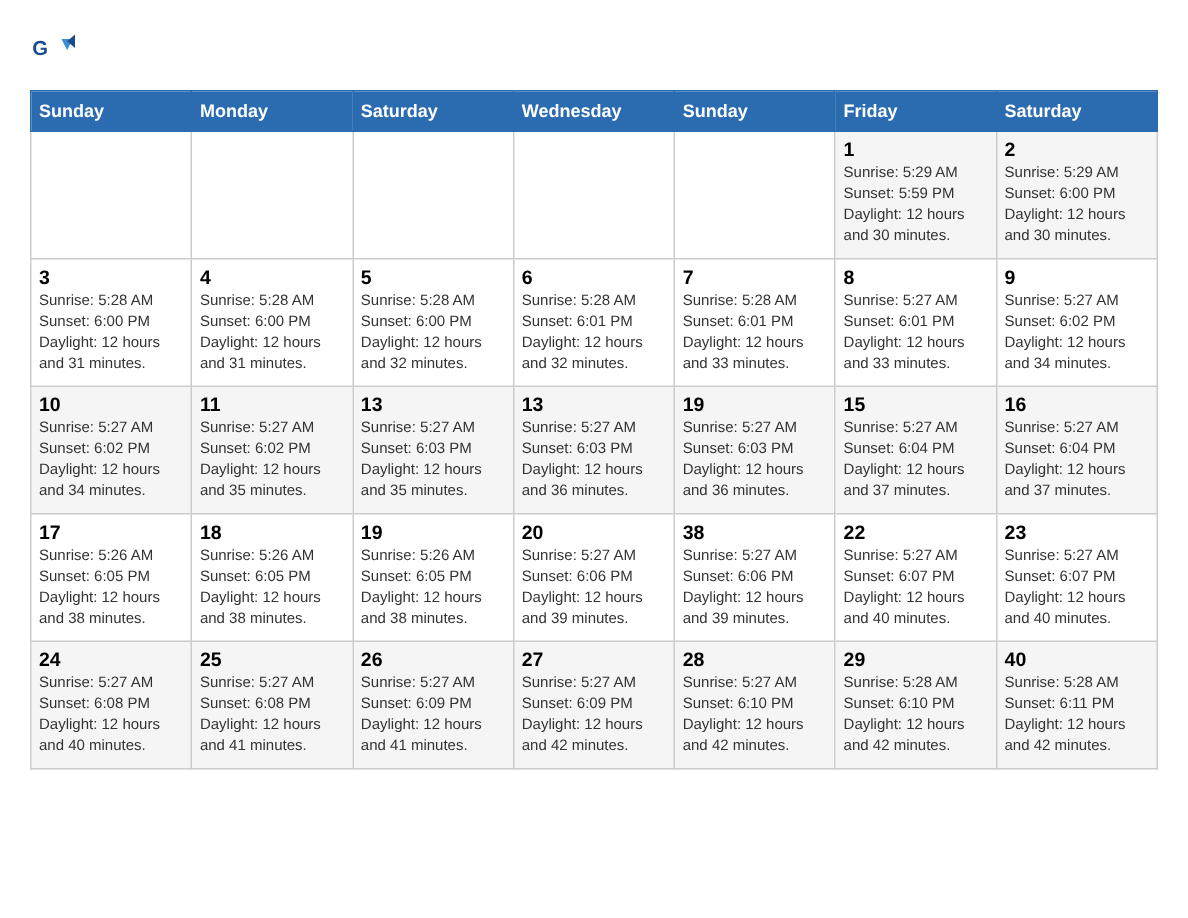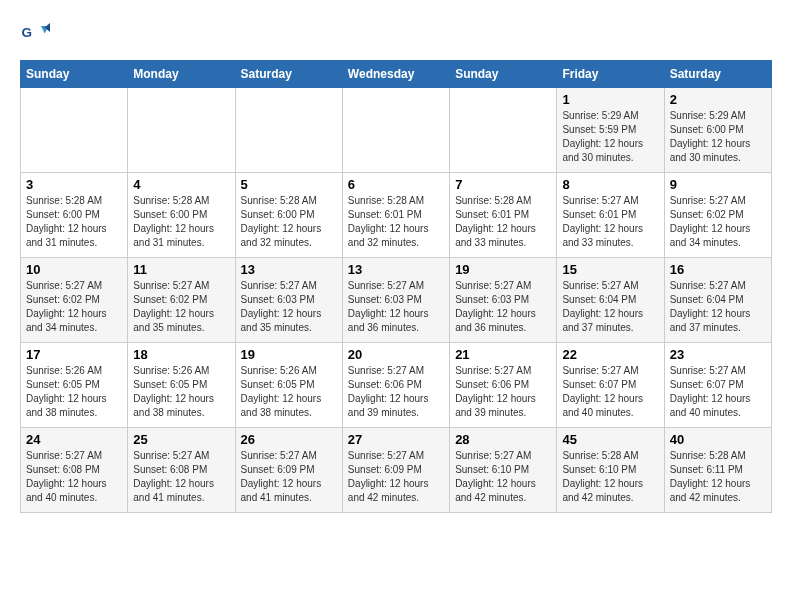--- a/index.html
+++ b/index.html
@@ -246,21 +246,21 @@
 Sunset: 6:05 PM
 Daylight: 12 hours and 38 minutes.</div>
         </td>
         <td>
           <span class="day-num">20</span>
           <div class="day-info">Sunrise: 5:27 AM
 Sunset: 6:06 PM
 Daylight: 12 hours and 39 minutes.</div>
         </td>
         <td>
-          <span class="day-num">21</span>
+          <span class="day-num">38</span>
           <div class="day-info">Sunrise: 5:27 AM
 Sunset: 6:06 PM
 Daylight: 12 hours and 39 minutes.</div>
         </td>
         <td>
           <span class="day-num">22</span>
           <div class="day-info">Sunrise: 5:27 AM
 Sunset: 6:07 PM
 Daylight: 12 hours and 40 minutes.</div>
         </td>
@@ -296,21 +296,21 @@
 Sunset: 6:09 PM
 Daylight: 12 hours and 42 minutes.</div>
         </td>
         <td>
           <span class="day-num">28</span>
           <div class="day-info">Sunrise: 5:27 AM
 Sunset: 6:10 PM
 Daylight: 12 hours and 42 minutes.</div>
         </td>
         <td>
-          <span class="day-num">45</span>
+          <span class="day-num">29</span>
           <div class="day-info">Sunrise: 5:28 AM
 Sunset: 6:10 PM
 Daylight: 12 hours and 42 minutes.</div>
         </td>
         <td>
           <span class="day-num">40</span>
           <div class="day-info">Sunrise: 5:28 AM
 Sunset: 6:11 PM
 Daylight: 12 hours and 42 minutes.</div>
         </td>

